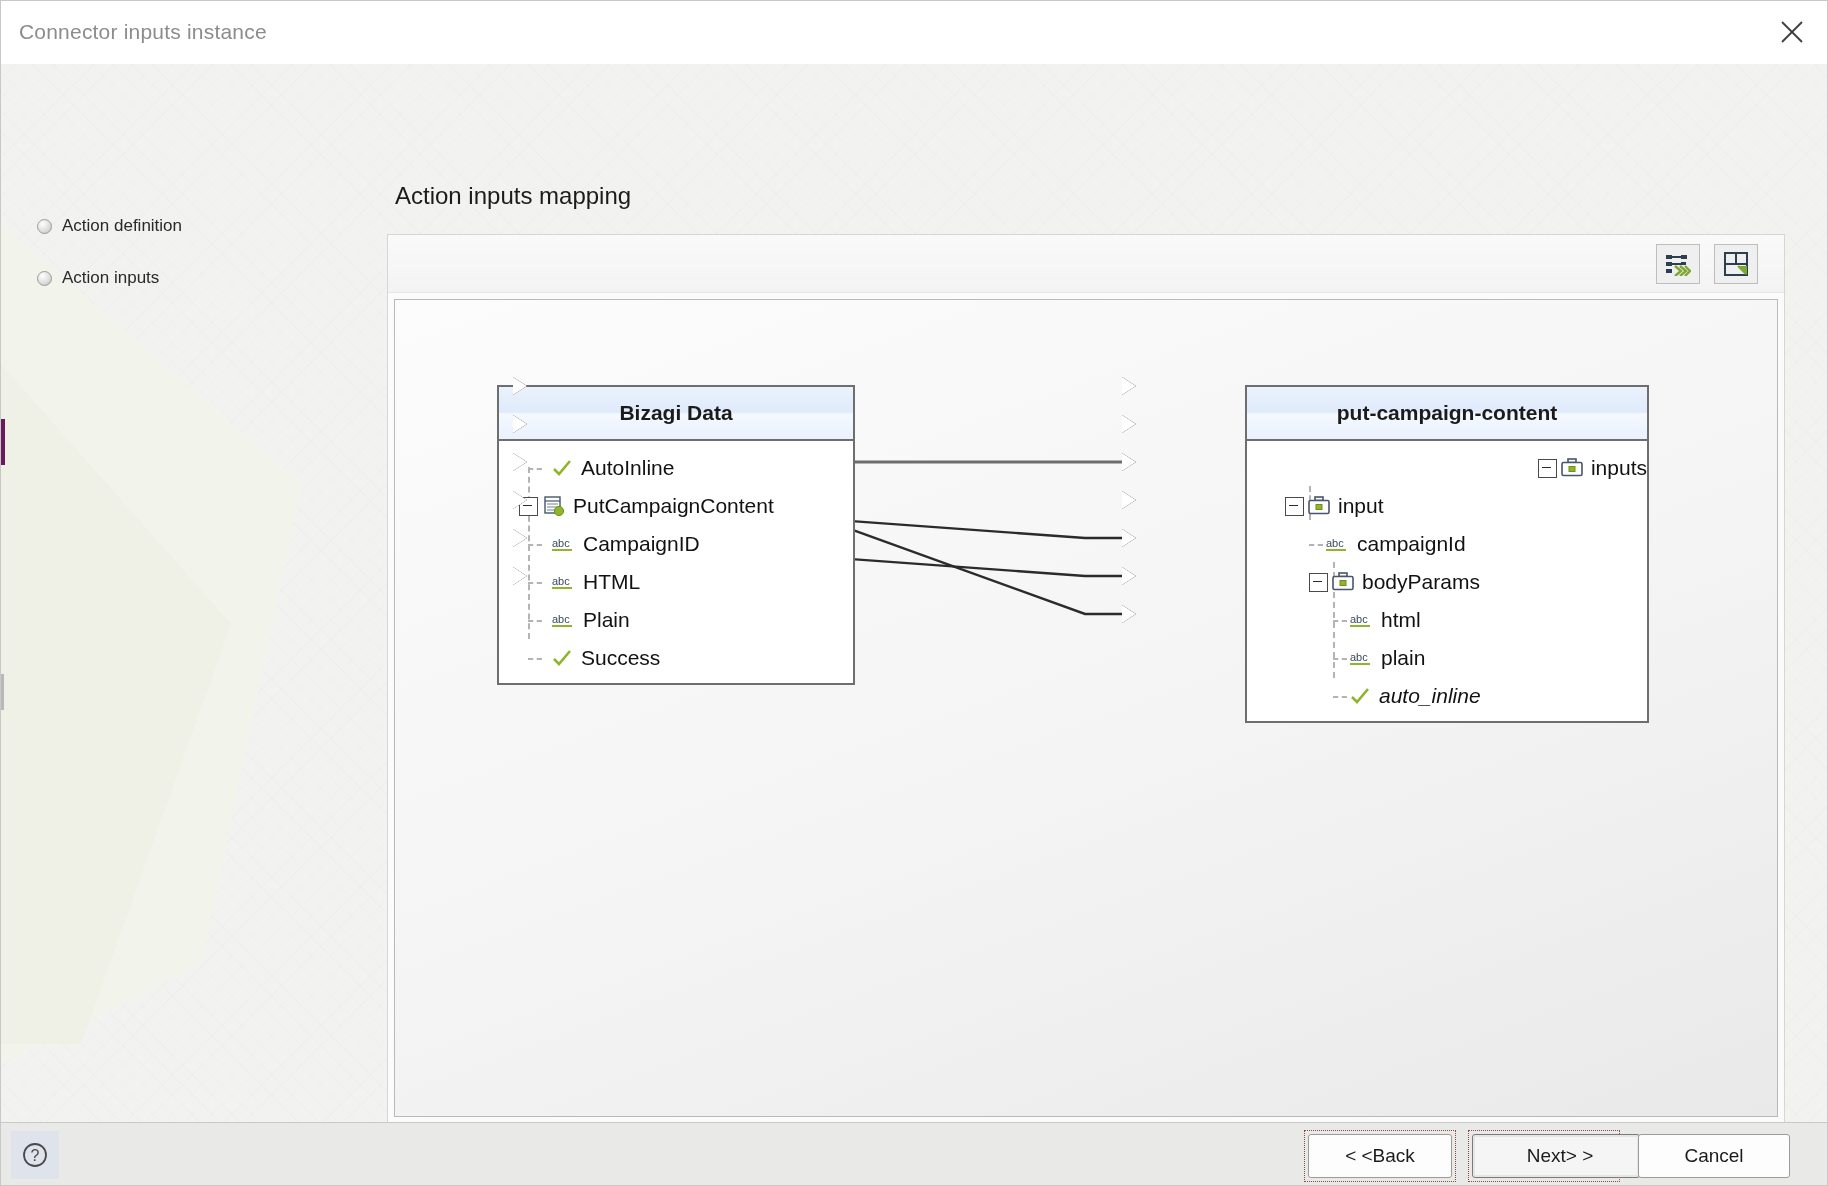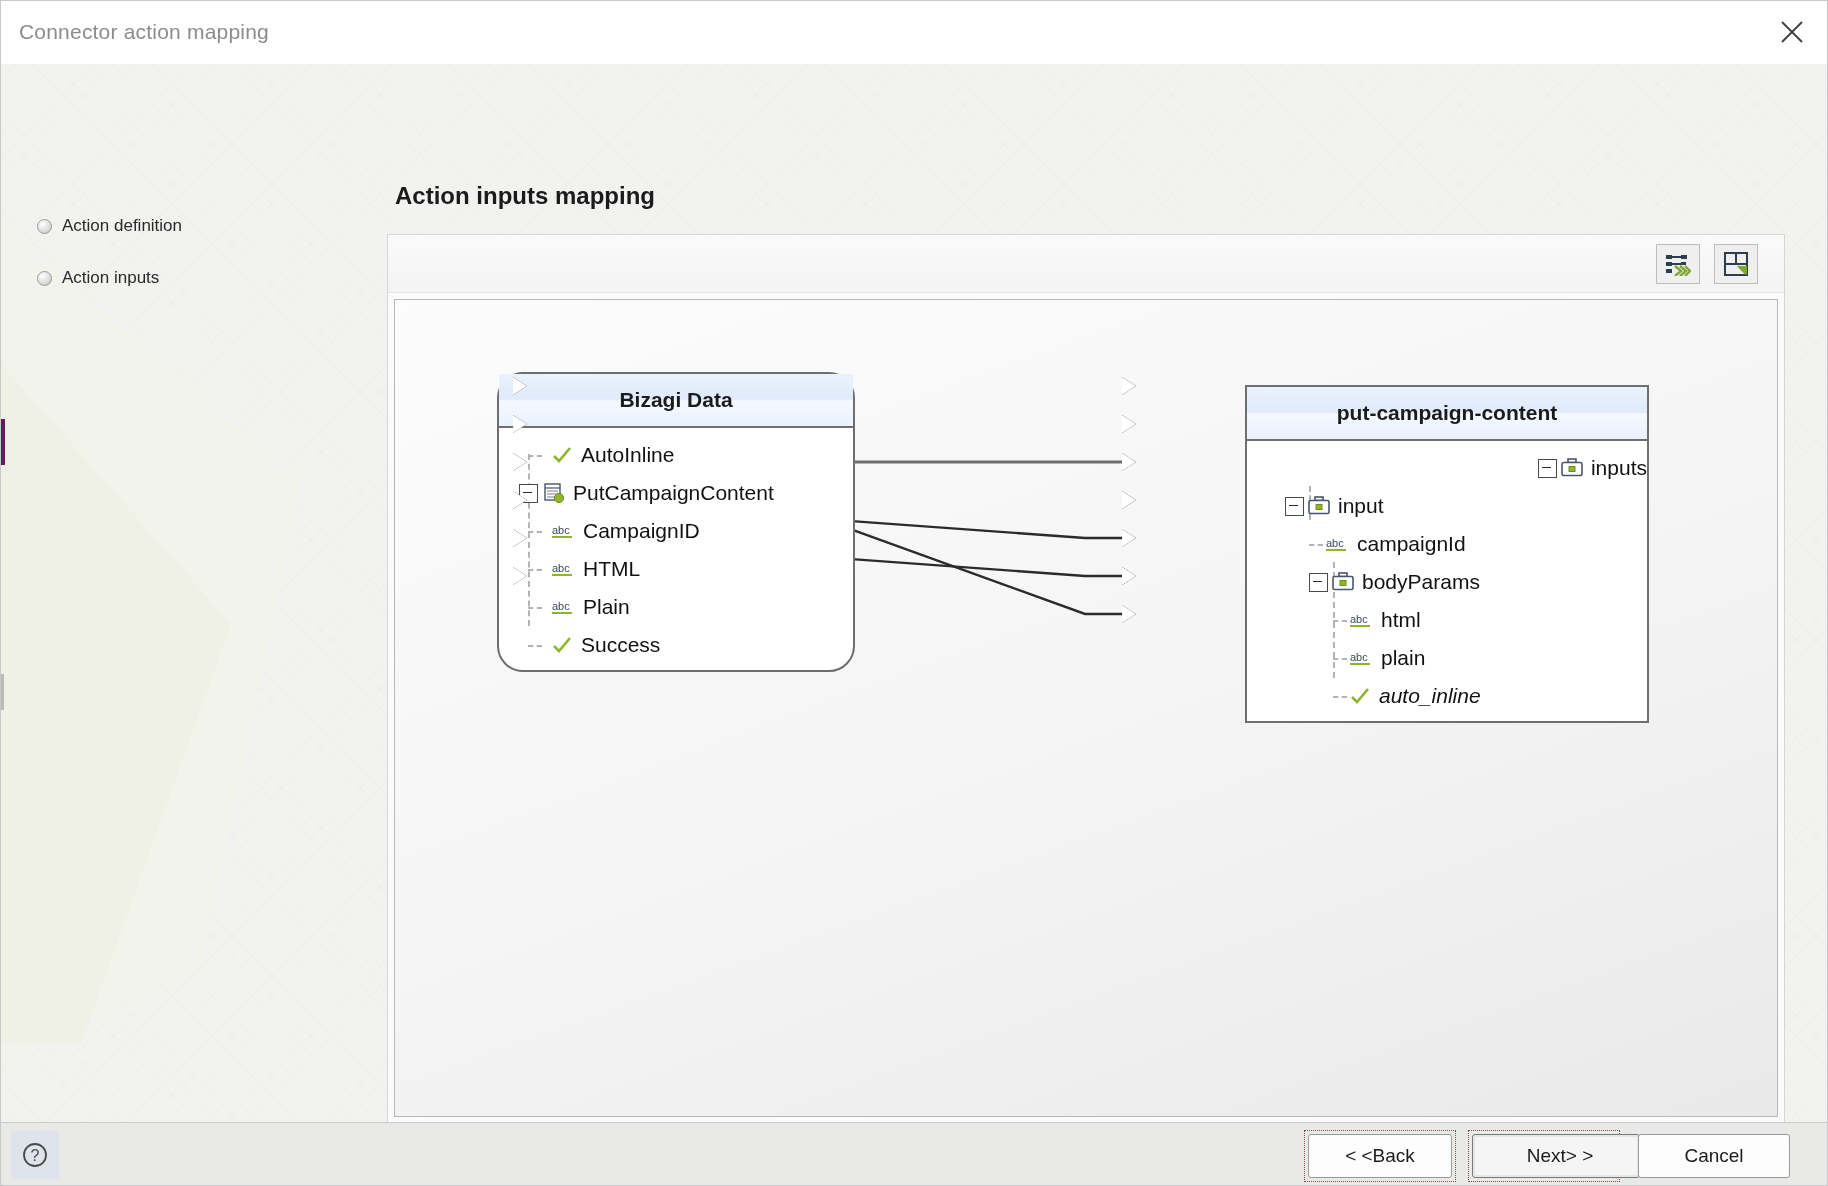--- a/index.html
+++ b/index.html
@@ -114,21 +114,21 @@
     font-size: 17px;
     color: #2a2a2a;
   }
 
   
   #main-title {
     position: absolute;
     left: 394px;
     top: 118px;
     font-size: 24px;
-    font-weight: bold;
+    font-weight: normal;
     color: #1b1b1b;
   }
   #mapper-outer {
     position: absolute;
     left: 386px;
     top: 170px;
     width: 1398px;
     height: 890px;
     background: #fbfbfb;
     border: 1px solid #d6d6d6;
@@ -310,21 +310,21 @@
   }
 </style>
 </head>
 <body>
 
 <div id="window">
 
   <div class="chrome-tick" style="left:60px; width:62px;"></div>
 
   <div id="titlebar">
-    <div id="title-text">Connector action mapping</div>
+    <div id="title-text">Connector inputs instance</div>
     <div id="close-btn">
       <svg width="26" height="26" viewBox="0 0 26 26">
         <line x1="3" y1="3" x2="23" y2="23" stroke="#3c3c3c" stroke-width="1.8"></line>
         <line x1="23" y1="3" x2="3" y2="23" stroke="#3c3c3c" stroke-width="1.8"></line>
       </svg>
     </div>
   </div>
 
   <div id="content">
 
@@ -388,21 +388,21 @@
 
           <polyline points="130,124 165,124 690,314 727,314" fill="none" stroke="#2b2b2b" stroke-width="2.4"></polyline>
 
           <polyline points="130,162 727,162" fill="none" stroke="#6d6d6d" stroke-width="3.2"></polyline>
 
           <polyline points="130,200 165,200 690,238 727,238" fill="none" stroke="#2b2b2b" stroke-width="2.4"></polyline>
 
           <polyline points="130,238 165,238 690,276 727,276" fill="none" stroke="#2b2b2b" stroke-width="2.4"></polyline>
         </svg>
 
-        <div class="tree-box" id="source-box" style="left:102px; top:72px; width:358px;border-radius:26px;">
+        <div class="tree-box" id="source-box" style="left:102px; top:85px; width:358px;">
           <div class="tree-header">Bizagi Data</div>
           <div class="tree-body">
 
             <div class="vline" style="left:29px; top:26px; height:172px;"></div>
 
             <div class="tree-row" style="padding-left:22px;">
               <span style="display:inline-block;width:16px;"></span>
               <div class="hline" style="left:29px; top:19px; width:14px;"></div>
               <span class="icon-box" style="margin-left:14px;">
                 <svg width="22" height="20" viewBox="0 0 22 20">

